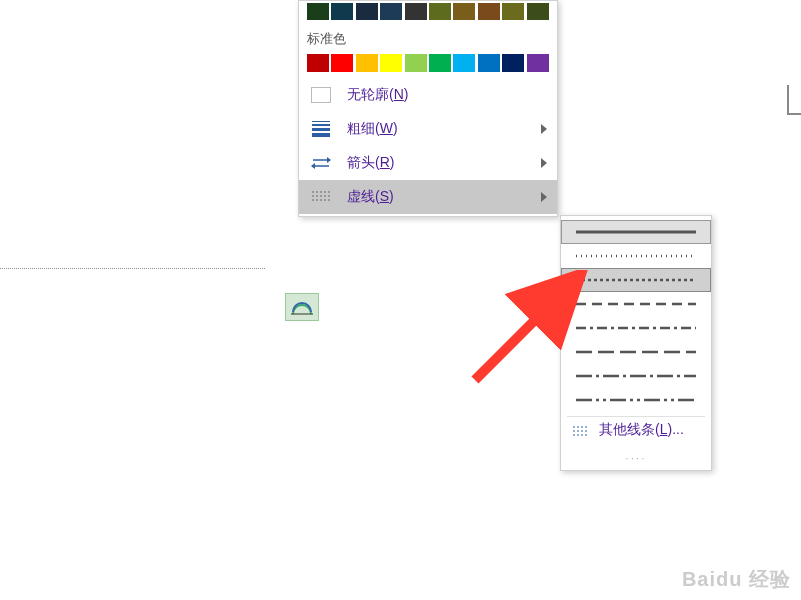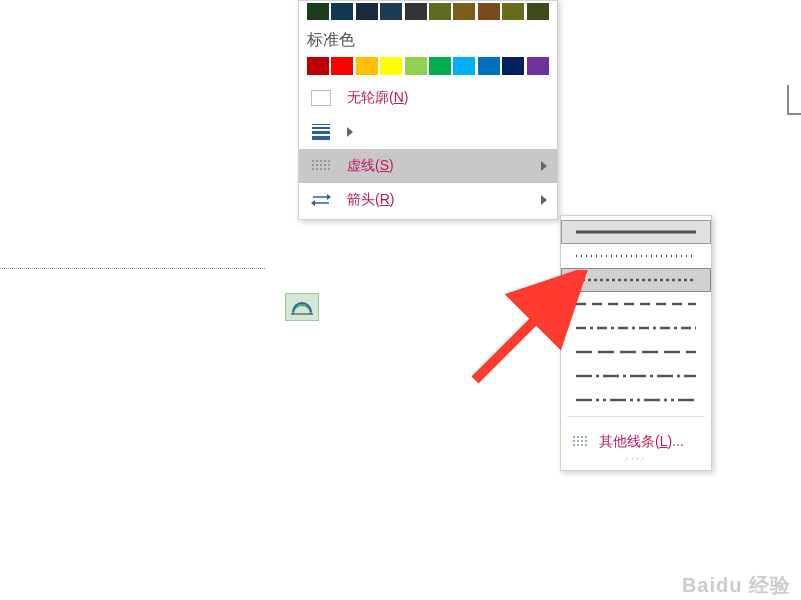--- a/index.html
+++ b/index.html
@@ -3,44 +3,44 @@
 <meta charset="utf-8">
 <style>
 *{box-sizing:border-box;margin:0;padding:0;font-family:"Microsoft YaHei",sans-serif;font-size:14px}
 body{width:801px;height:600px;background:#fff;position:relative;overflow:hidden}
 .dotted-line{position:absolute;left:0;top:268px;width:265px;border-top:1px dotted #8e8e8e}
 .shape-icon{position:absolute;left:285px;top:293px;width:34px;height:28px;background:#d5e8d5;border:1px solid #9cc99c;display:flex;align-items:center;justify-content:center}
 .shape-icon svg{width:22px;height:18px}
 .main-menu{position:absolute;left:298px;top:0;width:260px;background:#fff;border:1px solid #d0d0d0;box-shadow:2px 2px 6px rgba(0,0,0,.2);padding-bottom:2px}
 .color-grid{display:grid;grid-template-columns:repeat(10,1fr);gap:2px;padding:2px 8px 6px 8px}
 .color-sw{width:22px;height:17px;cursor:pointer}
-.section-label{padding:4px 8px;color:#555;font-size:16px}
+.section-label{padding:4px 8px;color:#555;font-size:13px}
 .std-grid{display:grid;grid-template-columns:repeat(10,1fr);gap:2px;padding:2px 8px 6px 8px}
 .std-grid .color-sw{height:18px}
 .menu-item{display:flex;align-items:center;height:34px;padding:0 10px;cursor:pointer;position:relative}
 .menu-item:hover,.menu-item.active{background:#d0d0d0}
 .menu-item.active{background:#c8c8c8}
 .mi-icon{width:24px;height:20px;margin-right:14px;display:flex;align-items:center;justify-content:center}
-.mi-text{flex:1;color:#be185d}
+.mi-text{flex:1;color:#4c1d95}
 .mi-text u{text-decoration:underline}
 .mi-arrow{width:0;height:0;border-left:6px solid #666;border-top:5px solid transparent;border-bottom:5px solid transparent}
 .no-outline-box{width:20px;height:16px;border:1px solid #bbb;background:#fff}
 .lines-icon{display:flex;flex-direction:column;gap:2px;width:18px}
 .lines-icon span{height:2px;background:#2e5fa3}
 .submenu{position:absolute;left:560px;top:215px;width:152px;background:#fff;border:1px solid #d0d0d0;box-shadow:2px 2px 6px rgba(0,0,0,.2);padding:4px 0}
 .dash-item{height:24px;display:flex;align-items:center;justify-content:center;padding:0 10px;cursor:pointer}
 .dash-item.hovered{background:#e0e0e0;border:1px solid #999}
 .dash-item.sel{background:#d0d0d0;border:1px solid #888}
 .dash-sample{width:120px;display:block}
 .sub-sep{height:1px;background:#e0e0e0;margin:4px 6px}
-.sub-more{display:flex;align-items:flex-end;height:30px;padding:0 10px;cursor:pointer}
+.sub-more{display:flex;align-items:flex-start;height:30px;padding:0 10px;cursor:pointer}
 .sub-more .mi-icon{width:20px;margin-right:8px}
 .sub-dots{text-align:center;color:#aaa;font-size:10px;letter-spacing:2px;padding:2px 0}
 .arrow-ann{position:absolute;left:465px;top:270px;pointer-events:none}
-.watermark{position:absolute;right:10px;bottom:2px;color:#ccc;text-align:right;font-size:12px;line-height:1.3}
+.watermark{position:absolute;right:10px;bottom:8px;color:#ccc;text-align:right;font-size:12px;line-height:1.3}
 .watermark .big{font-size:20px;font-weight:bold;letter-spacing:1px}
 .corner{position:absolute;right:0;top:85px;width:14px;height:30px;border-left:2px solid #888;border-bottom:2px solid #888}
 </style>
 </head>
 <body>
 
 <div class="dotted-line"></div>
 
 <div class="shape-icon">
 <svg viewBox="0 0 22 18">
@@ -89,45 +89,46 @@
 
   <div class="menu-item">
     <div class="mi-icon">
         <div class="lines-icon">
           <span style="height:1px"></span>
           <span style="height:2px"></span>
           <span style="height:3px"></span>
           <span style="height:4px"></span>
         </div>
       </div>
-    <div class="mi-arrow"></div>
-  </div>
-
-  <div class="menu-item active">
-    <div class="mi-icon">
-      <svg width="18" height="14" viewBox="0 0 18 14">
-          <line x1="0" y1="2" x2="18" y2="2" stroke="#666" stroke-dasharray="2 2"></line>
-          <line x1="0" y1="6" x2="18" y2="6" stroke="#666" stroke-dasharray="2 2"></line>
-          <line x1="0" y1="10" x2="18" y2="10" stroke="#666" stroke-dasharray="2 2"></line>
-        </svg>
-    </div>
-    <div class="mi-text"><span>虚线(</span><u>S</u><span>)</span></div>
+    <div class="mi-text"><span>粗细(</span><u>W</u><span>)</span></div>
     <div class="mi-arrow"></div>
   </div>
 
   <div class="menu-item">
     <div class="mi-icon">
       <svg width="20" height="14" viewBox="0 0 20 14">
           <line x1="2" y1="4" x2="16" y2="4" stroke="#2e5fa3" stroke-width="1.5"></line>
           <polygon points="16,1 20,4 16,7" fill="#2e5fa3"></polygon>
           <line x1="4" y1="10" x2="18" y2="10" stroke="#2e5fa3" stroke-width="1.5"></line>
           <polygon points="4,7 0,10 4,13" fill="#2e5fa3"></polygon>
         </svg>
     </div>
     <div class="mi-text"><span>箭头(</span><u>R</u><span>)</span></div>
+    <div class="mi-arrow"></div>
+  </div>
+
+  <div class="menu-item active">
+    <div class="mi-icon">
+      <svg width="18" height="14" viewBox="0 0 18 14">
+          <line x1="0" y1="2" x2="18" y2="2" stroke="#666" stroke-dasharray="2 2"></line>
+          <line x1="0" y1="6" x2="18" y2="6" stroke="#666" stroke-dasharray="2 2"></line>
+          <line x1="0" y1="10" x2="18" y2="10" stroke="#666" stroke-dasharray="2 2"></line>
+        </svg>
+    </div>
+    <div class="mi-text"><span>虚线(</span><u>S</u><span>)</span></div>
     <div class="mi-arrow"></div>
   </div>
 </div>
 
 <div class="submenu" id="dash-sub">
 <div class="dash-item hovered">
       <svg class="dash-sample" height="6" viewBox="0 0 120 6">
         <line x1="0" y1="3" x2="120" y2="3" stroke="#555" stroke-width="3"></line>
       </svg>
     </div>

